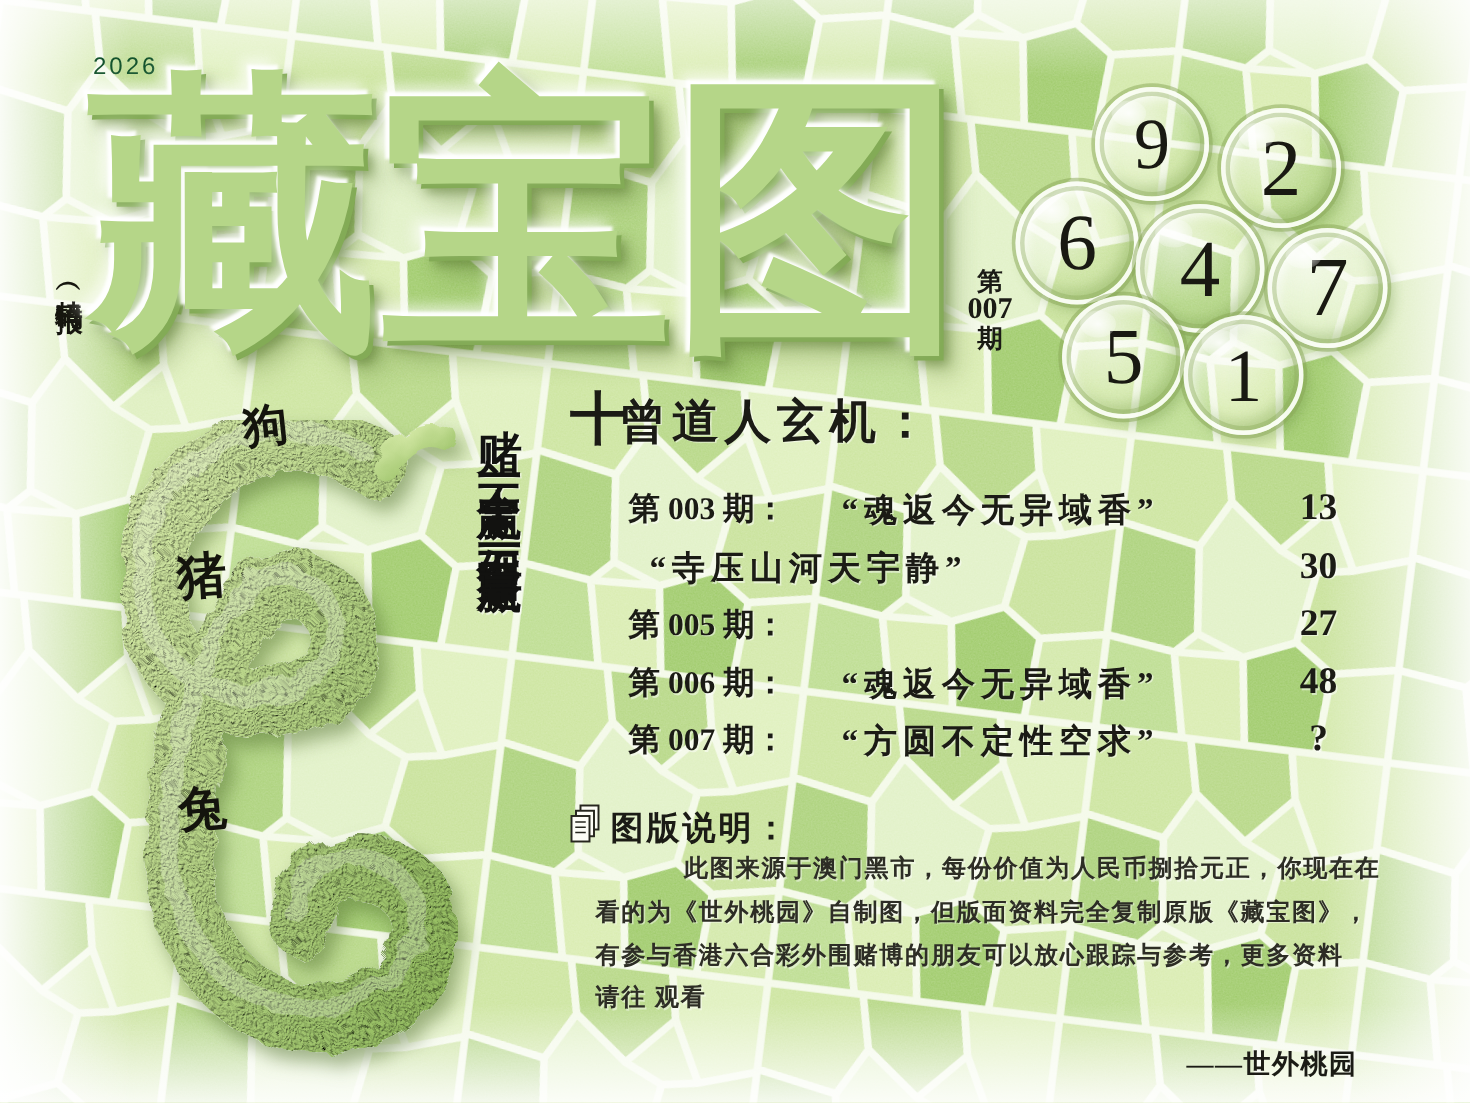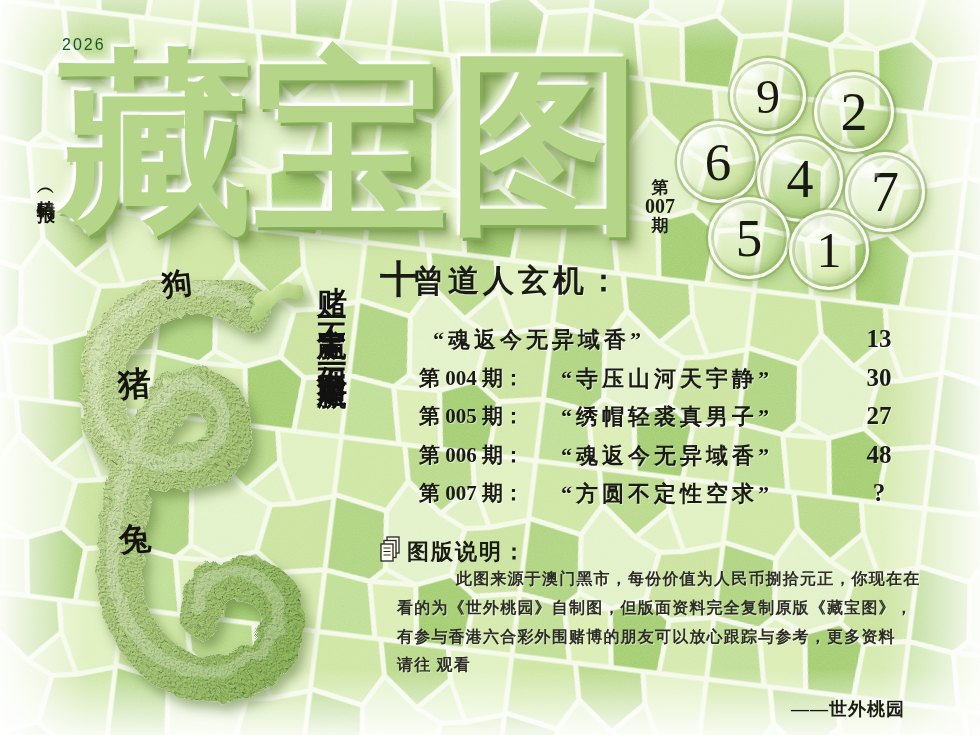--- a/index.html
+++ b/index.html
@@ -181,31 +181,30 @@
   <span class="layer zodiac zo-top">狗</span>
   <span class="layer zodiac zo-mid">猪</span>
   <span class="layer zodiac zo-bot">兔</span>
 
   <div class="layer slogan">赌 不一定赢 但不赌一定不赢</div>
 
   <span class="layer cross">十</span>
   <span class="layer mystery-title">曾道人玄机：</span>
   <div class="layer rows">
     <div class="row">
+      <span class="period">第 003 期：</span>
       <span class="phrase">“魂返今无异域香”</span>
       <span class="value">13</span>
     </div>
     <div class="row">
-      <span class="period">第 004 期：</span>
       <span class="phrase">“寺压山河天宇静”</span>
       <span class="value">30</span>
     </div>
     <div class="row">
       <span class="period">第 005 期：</span>
-      <span class="phrase">“绣帽轻裘真男子”</span>
       <span class="value">27</span>
     </div>
     <div class="row">
       <span class="period">第 006 期：</span>
       <span class="phrase">“魂返今无异域香”</span>
       <span class="value">48</span>
     </div>
     <div class="row">
       <span class="period">第 007 期：</span>
       <span class="phrase">“方圆不定性空求”</span>

